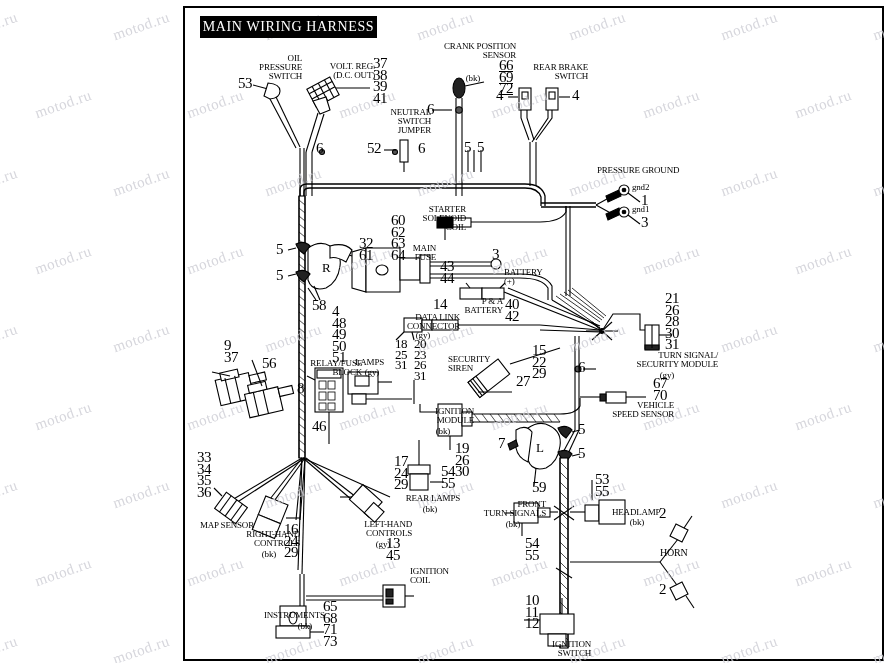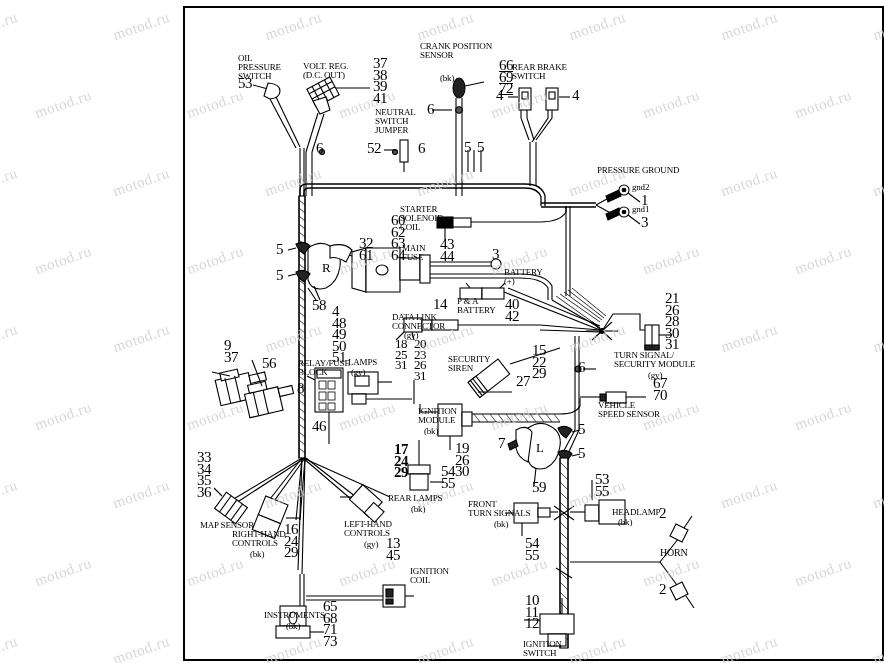--- a/index.html
+++ b/index.html
@@ -23,21 +23,21 @@
   #draw{position:absolute;left:0;top:0;width:884px;height:663px;z-index:3;}
 
   
   .lbl{position:absolute;z-index:6;font-family:"Liberation Serif",serif;color:#000;
        white-space:pre;line-height:1.0;letter-spacing:-.2px;}
   .t9{font-size:9px;}
   .t10{font-size:10px;}
   .num{position:absolute;z-index:6;font-family:"Liberation Serif",serif;color:#000;
        font-size:15px;line-height:11.5px;white-space:pre;letter-spacing:-.5px;}
   .num.sm{font-size:13px;line-height:10.5px;}
-  .ctr{text-align:left;}
+  .ctr{text-align:right;}
 </style>
 </head>
 <body>
 
 <div id="page">
 
   <div id="wm">
       <div class="wm" style="left: -40px; top: 18px;">motod.ru</div>
       <div class="wm" style="left: 112px; top: 18px;">motod.ru</div>
       <div class="wm" style="left: 264px; top: 18px;">motod.ru</div>
@@ -94,20 +94,23 @@
       <div class="wm" style="left: 112px; top: 642px;">motod.ru</div>
       <div class="wm" style="left: 264px; top: 642px;">motod.ru</div>
       <div class="wm" style="left: 416px; top: 642px;">motod.ru</div>
       <div class="wm" style="left: 568px; top: 642px;">motod.ru</div>
       <div class="wm" style="left: 720px; top: 642px;">motod.ru</div>
       <div class="wm" style="left: 872px; top: 642px;">motod.ru</div>
     </div>
 
   <div id="frame"></div>
 
+  <div id="titlebar">
+    <span>MAIN WIRING HARNESS</span>
+  </div>
 
   <svg id="draw" viewBox="0 0 884 663">
     <g stroke="#000" fill="none" stroke-width="1.1">
 
       <path d="M300,196 L300,190 Q300,184 307,184 L525,184" stroke-width="1.3"></path>
       <path d="M304,196 L304,192 Q304,188 310,188 L525,188" stroke-width="1.3"></path>
 
       <path d="M525,184 Q542,184 545,196 L545,206" stroke-width="1.3"></path>
       <path d="M525,188 Q538,188 541,197 L541,206" stroke-width="1.3"></path>
 
@@ -536,21 +539,21 @@
   <div class="lbl t9" style="left:632px;top:205px;">gnd1</div>
   <div class="num" style="left:641px;top:217px;">3</div>
 
   <div class="lbl t9 ctr" style="left:400px;top:205px;width:66px;">STARTER
 SOLENOID
 COIL</div>
   <div class="num" style="left:391px;top:215px;">60
 62
 63
 64</div>
-  <div class="num" style="left:440px;top:239px;">43
+  <div class="num" style="left:440px;top:261px;">43
 44</div>
 
   <div class="lbl t9 ctr" style="left:402px;top:244px;width:34px;">MAIN
 FUSE</div>
 
   <div class="num" style="left:359px;top:238px;">32
 61</div>
 
   <div class="num" style="left:276px;top:244px;">5</div>
   <div class="num" style="left:276px;top:270px;">5</div>
@@ -624,21 +627,21 @@
 36</div>
   <div class="lbl t9" style="left:200px;top:521px;">MAP SENSOR</div>
 
   <div class="lbl t9 ctr" style="left:232px;top:530px;width:68px;">RIGHT-HAND
 CONTROLS</div>
   <div class="lbl t9 ctr" style="left:250px;top:550px;width:26px;">(bk)</div>
   <div class="num" style="left:284px;top:524px;">16
 24
 29</div>
 
-  <div class="num" style="left:394px;top:444px;font-weight:bold;">17
+  <div class="num" style="left:394px;top:456px;">17
 24
 29</div>
   <div class="lbl t9 ctr" style="left:344px;top:520px;width:68px;">LEFT-HAND
 CONTROLS</div>
   <div class="lbl t9 ctr" style="left:364px;top:540px;width:26px;">(gy)</div>
 
   <div class="lbl t9 ctr" style="left:418px;top:407px;width:56px;">IGNITION
 MODULE</div>
   <div class="lbl t9 ctr" style="left:424px;top:427px;width:26px;">(bk)</div>
   <div class="num" style="left:455px;top:443px;">19

